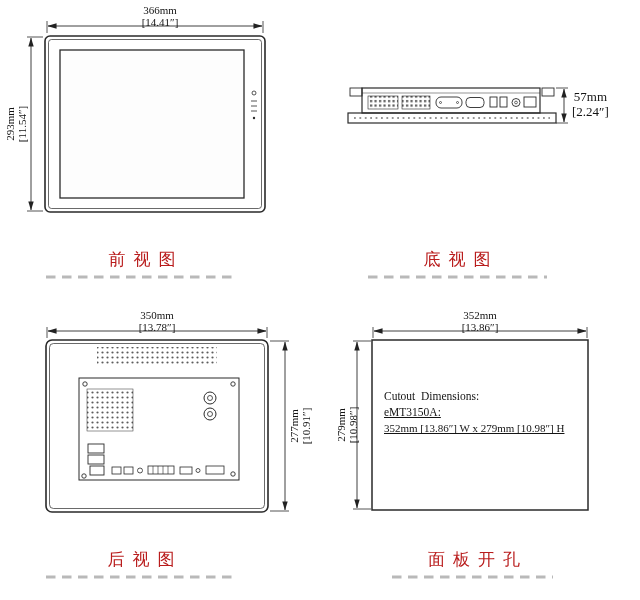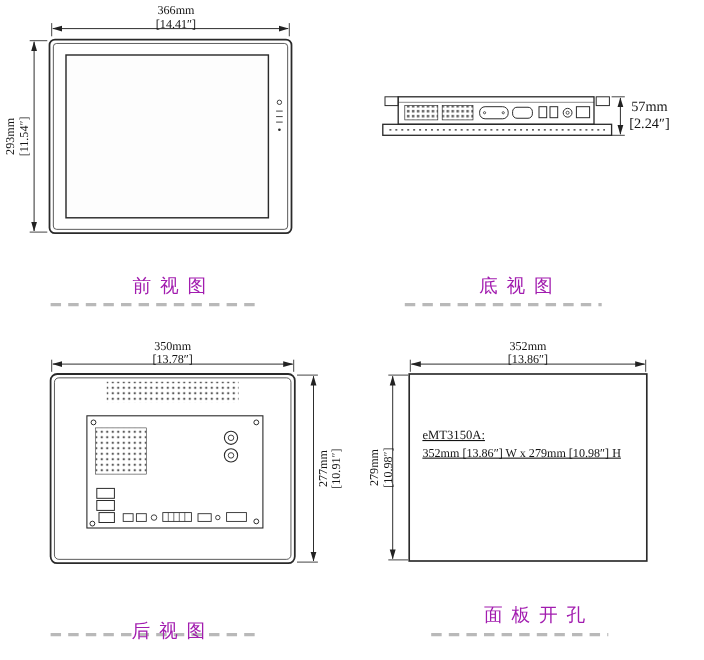--- a/index.html
+++ b/index.html
@@ -12,21 +12,21 @@
     font-size:11px; line-height:12px; color:#141414;
     text-align:center; white-space:nowrap;
   }
   .dim span { display:block; white-space:pre; }
   .dim-h { transform:translateX(-50%); }
   .dim-v { transform:translate(-50%,-50%) rotate(-90deg); }
   .dim-side { text-align:center; font-size:13px; line-height:15px; }
   .view-label {
     position:absolute; transform:translateX(-50%);
     font-family:Liberation Serif, serif; font-size:17px;
-    letter-spacing:8px; color:#a21caf; white-space:nowrap;margin-left:12px;
+    letter-spacing:8px; color:#b91c1c; white-space:nowrap;
   }
   .note { position:absolute; font-family:"Liberation Serif", serif; color:#141414; }
   .note span { display:block; white-space:pre; }
   .note .l1 { font-size:11.5px; line-height:16px; }
   .note .l2 { font-size:11.5px; line-height:16px;text-decoration:underline; }
   .note .l3 { font-size:11px; line-height:16px;text-decoration:underline; }
 </style>
 </head>
 <body>
 
@@ -144,29 +144,30 @@
   <div class="view-label" style="left:461px; top:248px;">底视图</div>
 
   <div class="dim dim-h" style="left:157px; top:309px;">
     <span>350mm</span>
     <span>[13.78″]</span>
   </div>
   <div class="dim dim-v" style="left:300px; top:426px;">
     <span>277mm</span>
     <span>[10.91″]</span>
   </div>
-  <div class="view-label" style="left:145px; top:562px;">后视图</div>
+  <div class="view-label" style="left:145px; top:548px;">后视图</div>
 
   <div class="dim dim-h" style="left:480px; top:309px;">
     <span>352mm</span>
     <span>[13.86″]</span>
   </div>
   <div class="dim dim-v" style="left:347px; top:425px;">
     <span>279mm</span>
     <span>[10.98″]</span>
   </div>
   <div class="note" style="left:384px; top:388px;">
+    <span class="l1">Cutout  Dimensions:</span>
     <span class="l2">eMT3150A:</span>
     <span class="l3">352mm [13.86″] W x 279mm [10.98″] H</span>
   </div>
   <div class="view-label" style="left:478px; top:548px;">面板开孔</div>
 
 </div>
 
 </body></html>

